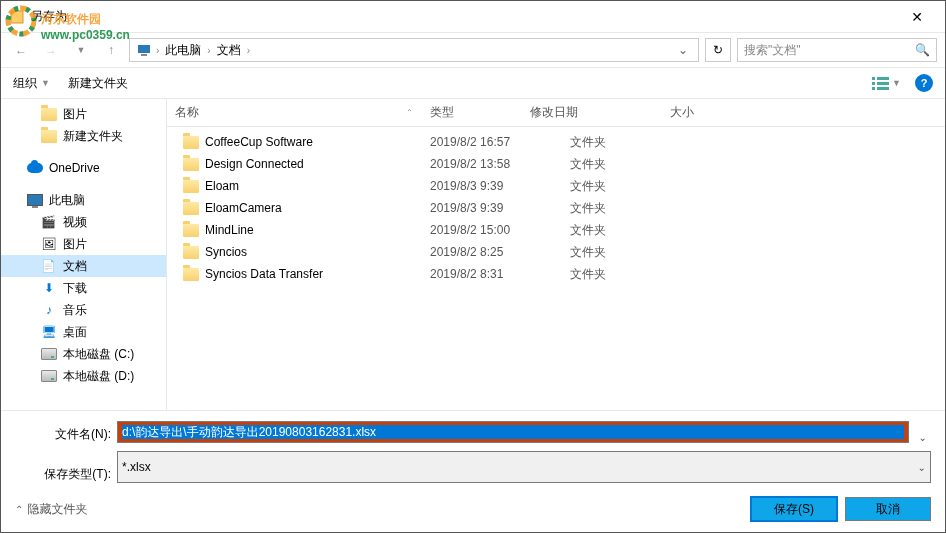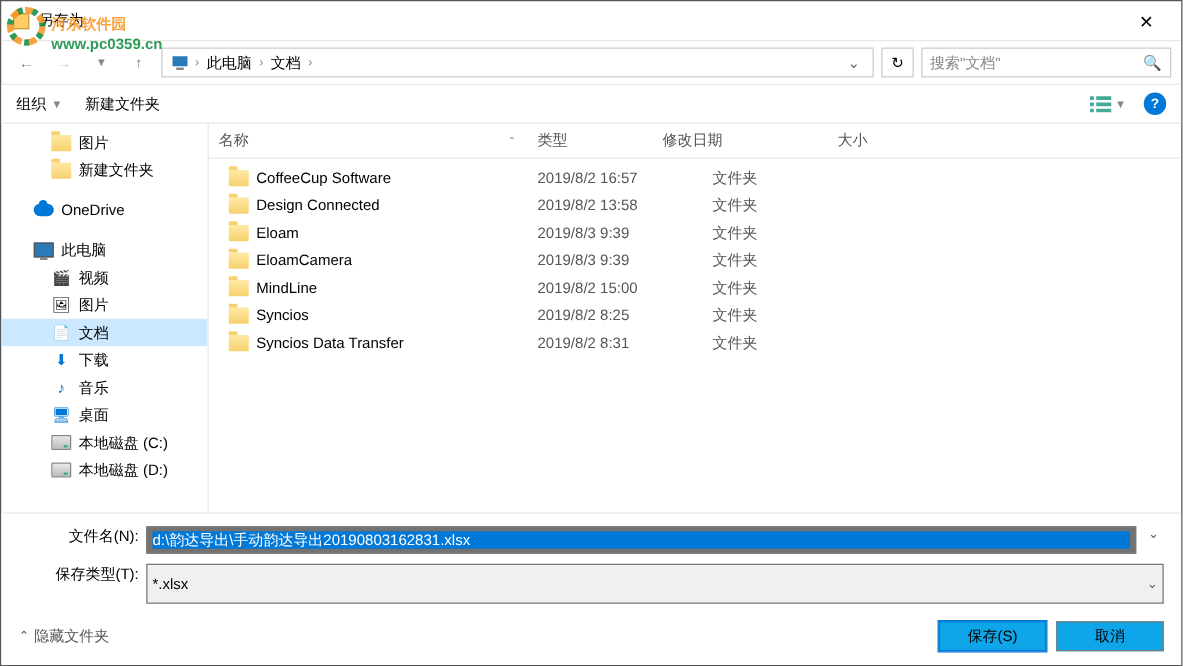--- a/index.html
+++ b/index.html
@@ -39,24 +39,24 @@
 .col.type{width:100px}
 .col.size{width:80px}
 .listbody{flex:1;overflow-y:auto;padding-top:4px}
 .filerow{height:22px;display:flex;align-items:center;cursor:pointer}
 .filerow .fname{width:255px;padding-left:16px;display:flex;align-items:center;gap:6px}
 .filerow .fdate{width:140px;padding:0 8px;color:#555}
 .filerow .ftype{width:100px;padding:0 8px;color:#555}
 .folder-icon{width:16px;height:13px;background:linear-gradient(#ffe9a6,#f7d16e);border-radius:1px;position:relative}
 .folder-icon::before{content:"";position:absolute;top:-3px;left:0;width:7px;height:3px;background:#f7d16e;border-radius:1px 1px 0 0}
 .bottompanel{border-top:1px solid #e8e8e8;padding:10px 14px 10px 14px;background:#fff}
-.formrow{display:flex;align-items:flex-start;margin-bottom:8px;gap:6px}
+.formrow{display:flex;align-items:flex-end;margin-bottom:8px;gap:6px}
 .formrow label{width:96px;text-align:right}
 .formrow .field{flex:1;height:22px;border:1px solid #7a7a7a;padding:0 4px;display:flex;align-items:center;background:#fff}
-.formrow .field.sel{background:#737373}
+.formrow .field.sel{background:#c2410c}
 .formrow .field input{border:none;outline:none;width:100%;font-size:12px}
 .formrow .field.sel input{background:#0078d7;color:#fff}
 .formrow .field.sel input::selection{background:#0078d7;color:#fff}
 .formrow .combo{flex:1;height:22px;border:1px solid #7a7a7a;padding:15px 4px;display:flex;align-items:center;background:#f0f0f0}
 .formrow .combo .cdrop{margin-left:auto;color:#555;font-size:10px}
 .btnrow{display:flex;align-items:center;padding-top:6px}
 .expandbtn{display:flex;align-items:center;gap:4px;cursor:pointer;color:#555}
 .btns{margin-left:auto;display:flex;gap:8px}
 .winbtn{min-width:86px;height:24px;border:1px solid #7a7a7a;background:#0ea5e9;display:flex;align-items:center;justify-content:center;cursor:pointer}
 .winbtn.primary{border:1px solid #0078d7;outline:1px solid #0078d7}

